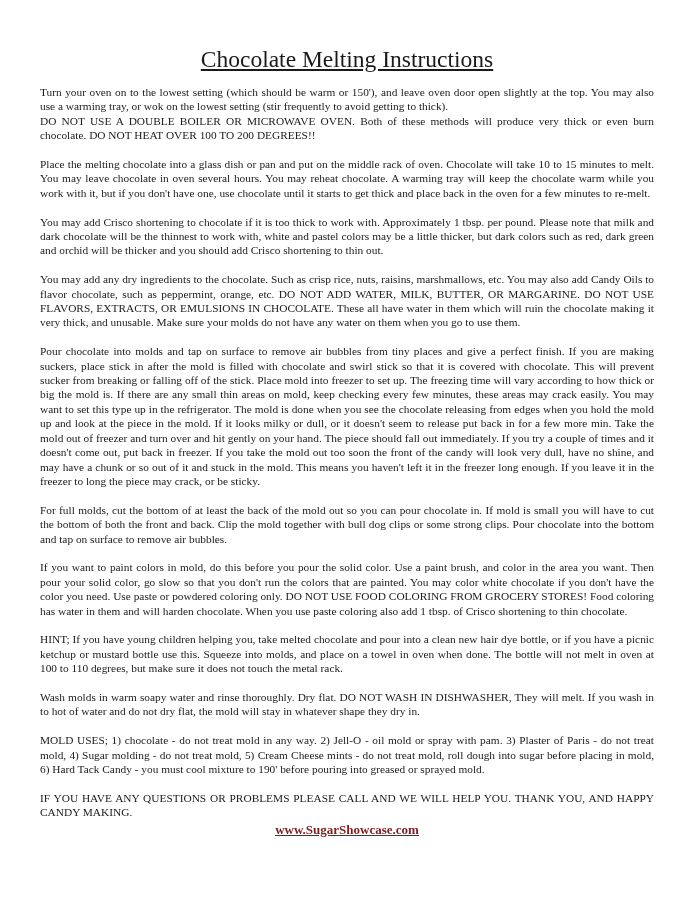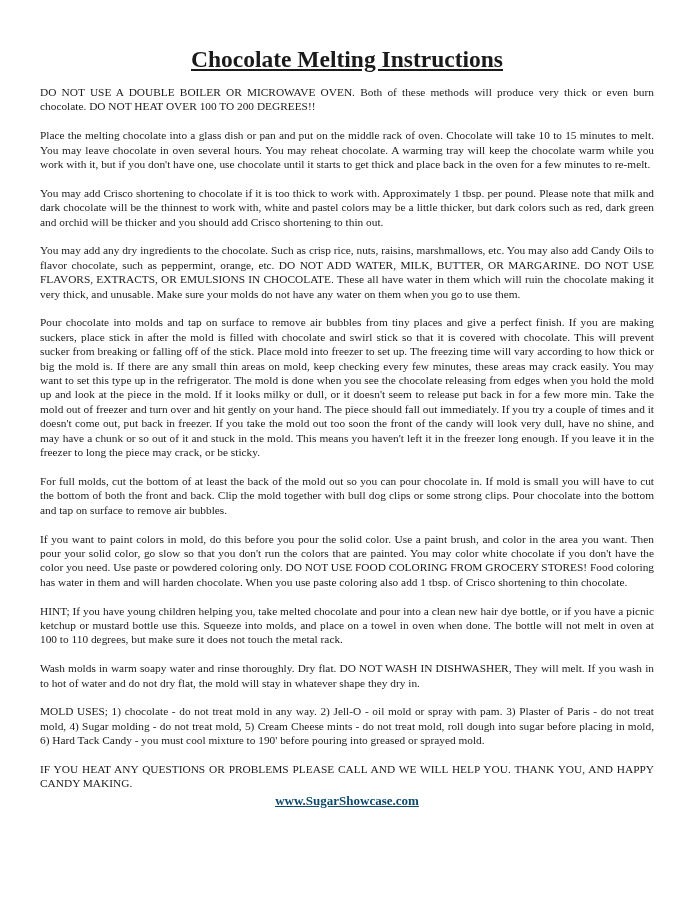--- a/index.html
+++ b/index.html
@@ -1,43 +1,44 @@
 <!DOCTYPE html>
 <html><head>
   <meta charset="utf-8">
   <style>
     html, body { margin: 0; padding: 0; background: #ffffff; }
     body { width: 693px; height: 898px; overflow: hidden; position: relative;
       font-family: "Liberation Serif", serif; color: #1a1a1a; }
     .page { position: absolute; left: 40px; top: 44px; width: 614px; }
-    .title { text-align: center; font-weight: bold; font-size: 23.5px; text-decoration: underline;
+    .title { text-align: center; font-weight: normal; font-size: 23.5px; text-decoration: underline;
       margin: 0 0 11px 0; letter-spacing: 0px; line-height: 30px; }
     .para { font-size: 11.35px; line-height: 14.4px; text-align: justify; margin: 0 0 14.4px 0; }
     .para.last-left { text-align-last: left; }
     .footer { text-align: center; font-size: 11.35px; line-height: 14px; margin-top: 14px; }
     .website { text-align: center; font-weight: bold; font-size: 13px; text-decoration: underline; margin-top: 2px; }
-    .website a { color: #0c4a6e; text-decoration: underline; }
+    .website a { color: #7f1d1d; text-decoration: underline; }
   </style>
 </head>
 <body>
 
 <div class="page">
   <h1 class="title">Chocolate Melting Instructions</h1>
 
   <div style="margin-bottom:14.4px;">
+    <p class="para last-left" style="margin:0;">Turn your oven on to the lowest setting (which should be warm or 150'), and leave oven door open slightly at the top. You may also use a warming tray, or wok on the lowest setting (stir frequently to avoid getting to thick).</p>
     <p class="para last-left" style="margin:0;">DO NOT USE A DOUBLE BOILER OR MICROWAVE OVEN.  Both of these methods will produce very thick or even burn chocolate.  DO NOT HEAT OVER 100 TO 200 DEGREES!!</p>
   </div>
 
   <p class="para last-left">Place the melting chocolate into a glass dish or pan and put on the middle rack of oven.  Chocolate will take 10 to 15 minutes to melt. You may leave chocolate in oven several hours.  You may reheat chocolate.  A warming tray will keep the chocolate warm while you work with it, but if you don't have one, use chocolate until it starts to get thick and place back in the oven for a few minutes to re-melt.</p>
   <p class="para last-left">You may add Crisco shortening to chocolate if it is too thick to work with.  Approximately 1 tbsp. per pound.  Please note that milk and dark chocolate will be the thinnest to work with, white and pastel colors may be a little thicker, but dark colors such as red, dark green and orchid will be thicker and you should add Crisco shortening to thin out.</p>
   <p class="para last-left">You may add any dry ingredients to the chocolate.  Such as crisp rice, nuts, raisins, marshmallows, etc.  You may also add Candy Oils to flavor chocolate, such as peppermint, orange, etc.   DO NOT ADD WATER, MILK, BUTTER, OR MARGARINE.  DO NOT USE FLAVORS, EXTRACTS, OR EMULSIONS IN CHOCOLATE.  These all have water in them which will ruin the chocolate making it very thick, and unusable.  Make sure your molds do not have any water on them when you go to use them.</p>
   <p class="para last-left">Pour chocolate into molds and tap on surface to remove air bubbles from tiny places and give a perfect finish.  If you are making suckers, place stick in after the mold is filled with chocolate and swirl stick so that it is covered with chocolate.  This will prevent sucker from breaking or falling off of the stick.  Place mold into freezer to set up. The freezing time will vary according to how thick or big the mold is.  If there are any small thin areas on mold, keep checking every few minutes, these areas may crack easily.  You may want to set this type up in the refrigerator. The mold is done when you see the chocolate releasing from edges when you hold the mold up and look at the piece in the mold.  If it looks milky or dull, or it doesn't seem to release put back in for a few more min. Take the mold out of freezer and turn over and hit gently on your hand.  The piece should fall out immediately.  If you try a couple of times and it doesn't come out, put back in freezer.  If you take the mold out too soon the front of the candy will look very dull, have no shine, and may have a chunk or so out of it and stuck in the mold.  This means you haven't left it in the freezer long enough.  If you leave it in the freezer to long the piece may crack, or be sticky.</p>
   <p class="para last-left">For full molds, cut the bottom of at least the back of the mold out so you can pour chocolate in. If mold is small you will have to cut the bottom of both the front and back.  Clip the mold together with bull dog clips or some strong clips.  Pour chocolate into the bottom and tap on surface to remove air bubbles.</p>
   <p class="para last-left">If you want to paint colors in mold, do this before you pour the solid color. Use a paint brush, and color in the area you want. Then pour your solid color, go slow so that you don't run the colors that are painted.  You may color white chocolate if you don't have the color you need.  Use paste or powdered coloring only.  DO NOT USE FOOD COLORING FROM GROCERY STORES!  Food coloring has water in them and will harden chocolate.  When you use paste coloring also add 1 tbsp. of Crisco shortening to thin chocolate.</p>
   <p class="para last-left">HINT; If you have young children helping you, take melted chocolate and pour into a clean new hair dye bottle, or if you have a picnic ketchup or mustard bottle use this. Squeeze into molds, and place on a towel in oven when done.  The bottle will not melt in oven at 100 to 110 degrees, but make sure it does not touch the metal rack.</p>
   <p class="para last-left">Wash molds in warm soapy water and rinse thoroughly. Dry flat.  DO NOT WASH IN DISHWASHER, They will melt.  If you wash in to hot of water and do not dry flat, the mold will stay in whatever shape they dry in.</p>
   <p class="para last-left">MOLD USES; 1) chocolate -   do not treat mold in any way.  2) Jell-O - oil mold or spray with pam.  3) Plaster of Paris  -  do not treat mold,   4) Sugar molding  -  do not treat mold,  5) Cream Cheese mints  -  do not treat mold, roll dough into sugar before placing in mold,   6) Hard Tack Candy  -  you must cool mixture to 190'  before pouring into greased or sprayed mold.</p>
-  <p class="para last-left" style="margin-bottom:0;">IF YOU HEAT ANY QUESTIONS OR PROBLEMS PLEASE CALL AND WE WILL HELP YOU.  THANK YOU, AND HAPPY CANDY MAKING.</p>
+  <p class="para last-left" style="margin-bottom:0;">IF YOU HAVE ANY QUESTIONS OR PROBLEMS PLEASE CALL AND WE WILL HELP YOU.  THANK YOU, AND HAPPY CANDY MAKING.</p>
 
   <div class="website">
     <a>www.SugarShowcase.com</a>
   </div>
 </div>
 
 </body></html>

